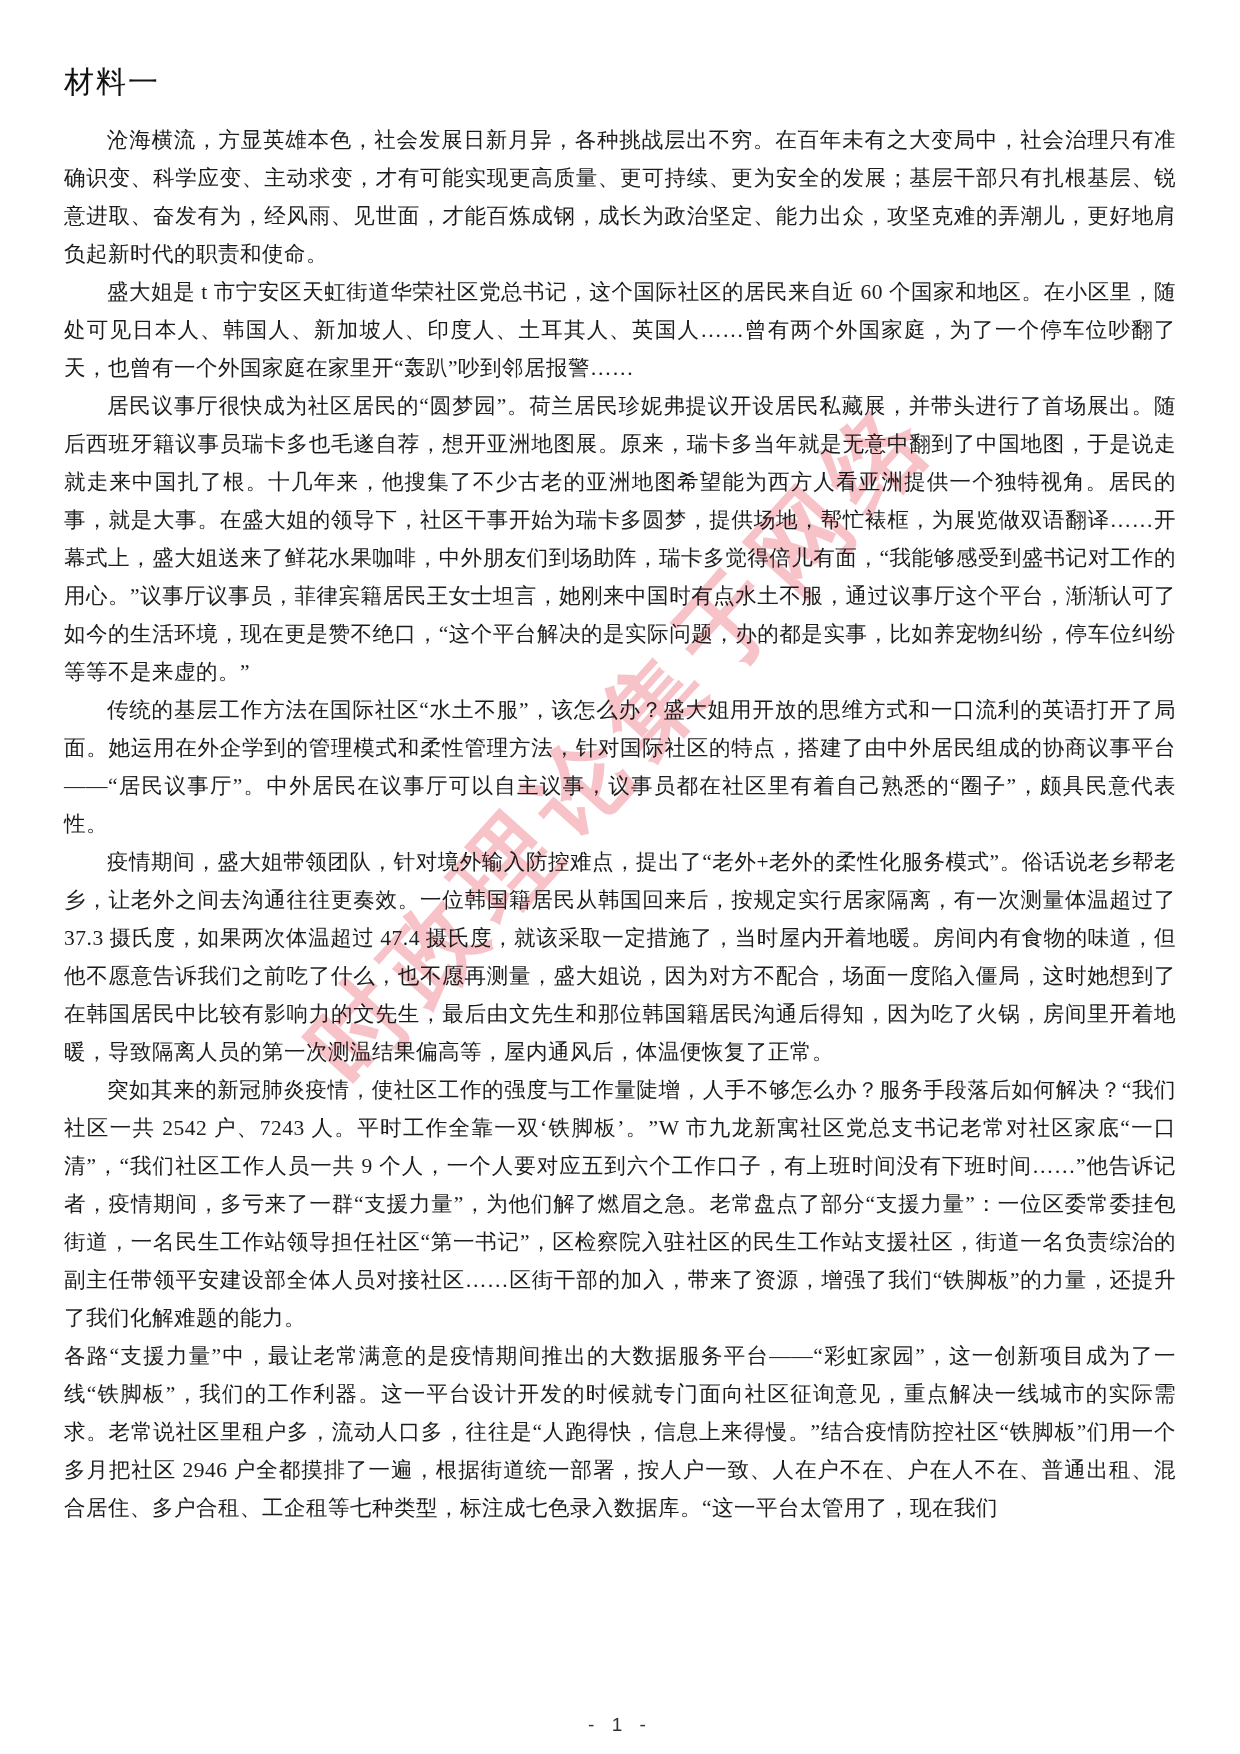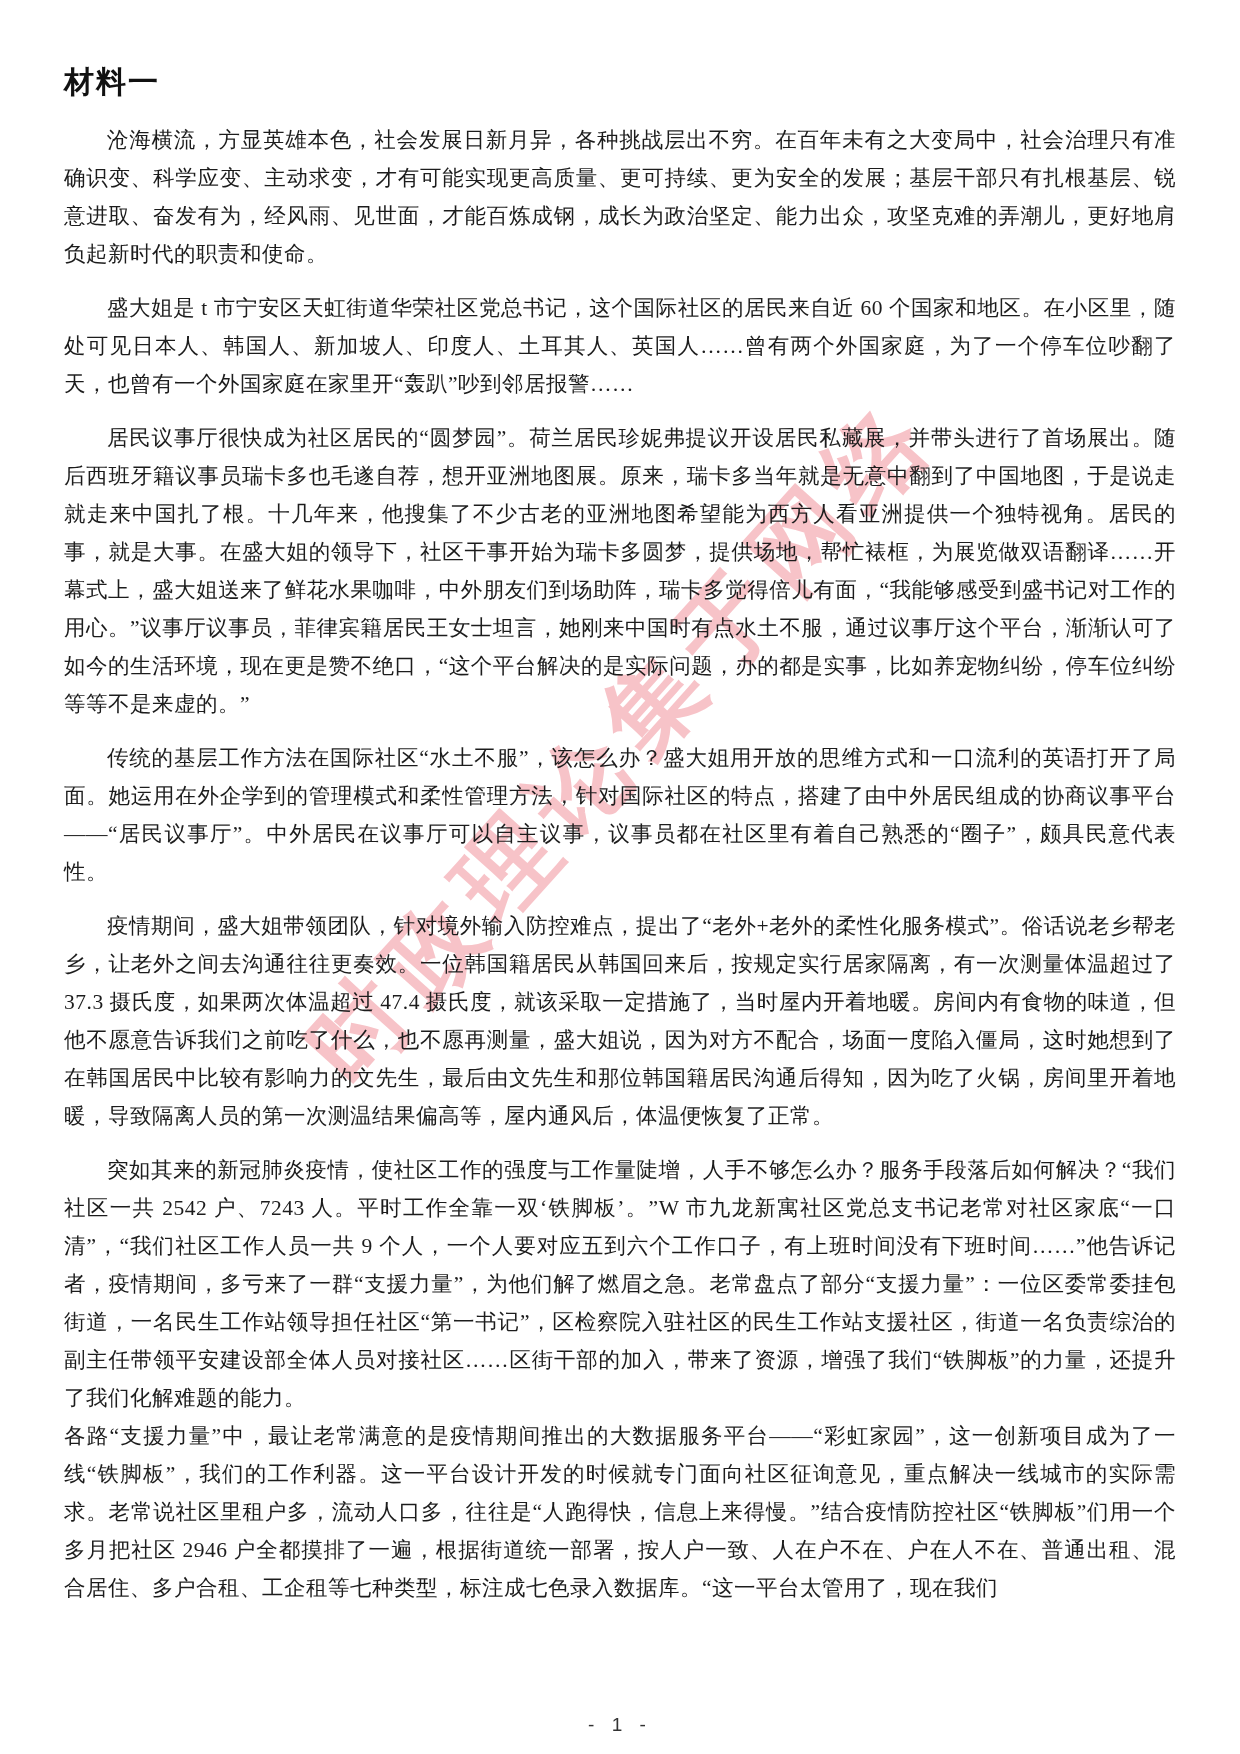--- a/index.html
+++ b/index.html
@@ -17,36 +17,35 @@
     color: #1c1c1c;
   }
   .content {
     position: absolute;
     left: 64px;
     top: 62px;
     width: 1112px;
   }
   h1.material-title {
     font-size: 30px;
-    font-weight: bold;
+    font-weight: normal;
     margin: 0 0 18px 0;
     letter-spacing: 2px;
     color: #111;
   }
   .body-text p {
     font-size: 21.5px;
     line-height: 38px;
     margin: 0;
     text-align: justify;
     text-justify: inter-ideograph;
     letter-spacing: 0.5px;
   }
   .body-text p.indent {
     text-indent: 2em;
-    margin-top: 16px;
   }
   .watermark {
     position: absolute;
     left: 50px;
     top: 655px;
     width: 1100px;
     text-align: center;
     transform: rotate(-48deg);
     transform-origin: 585px 50px;
     font-size: 96px;

